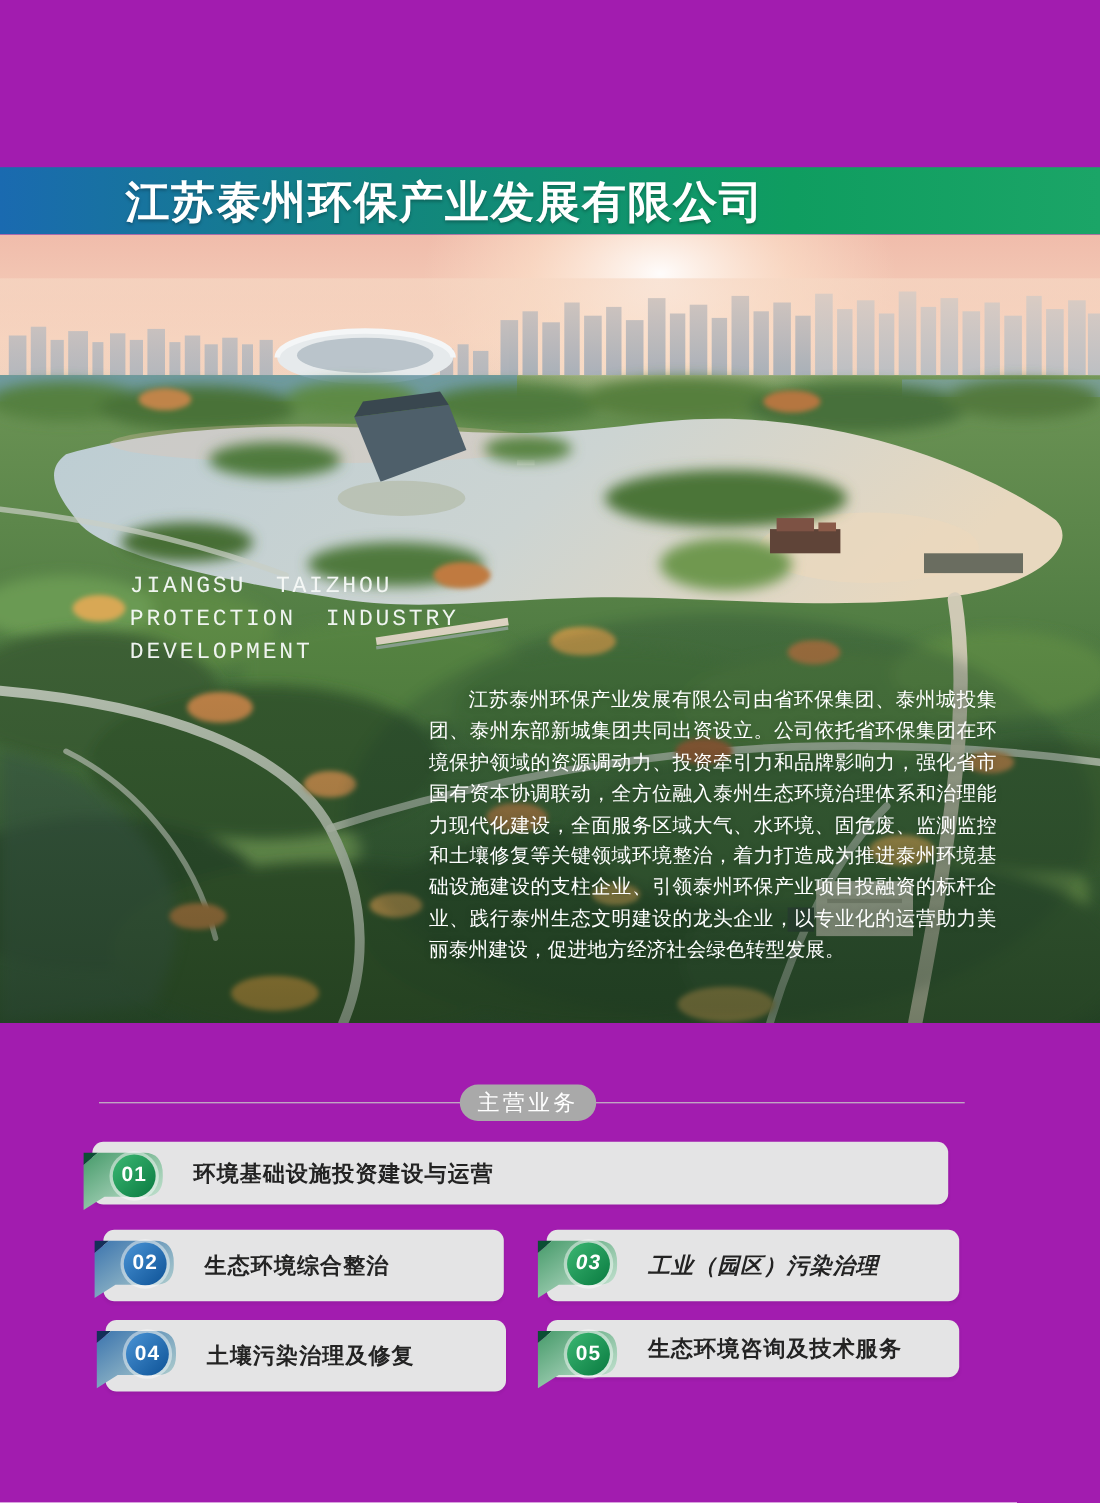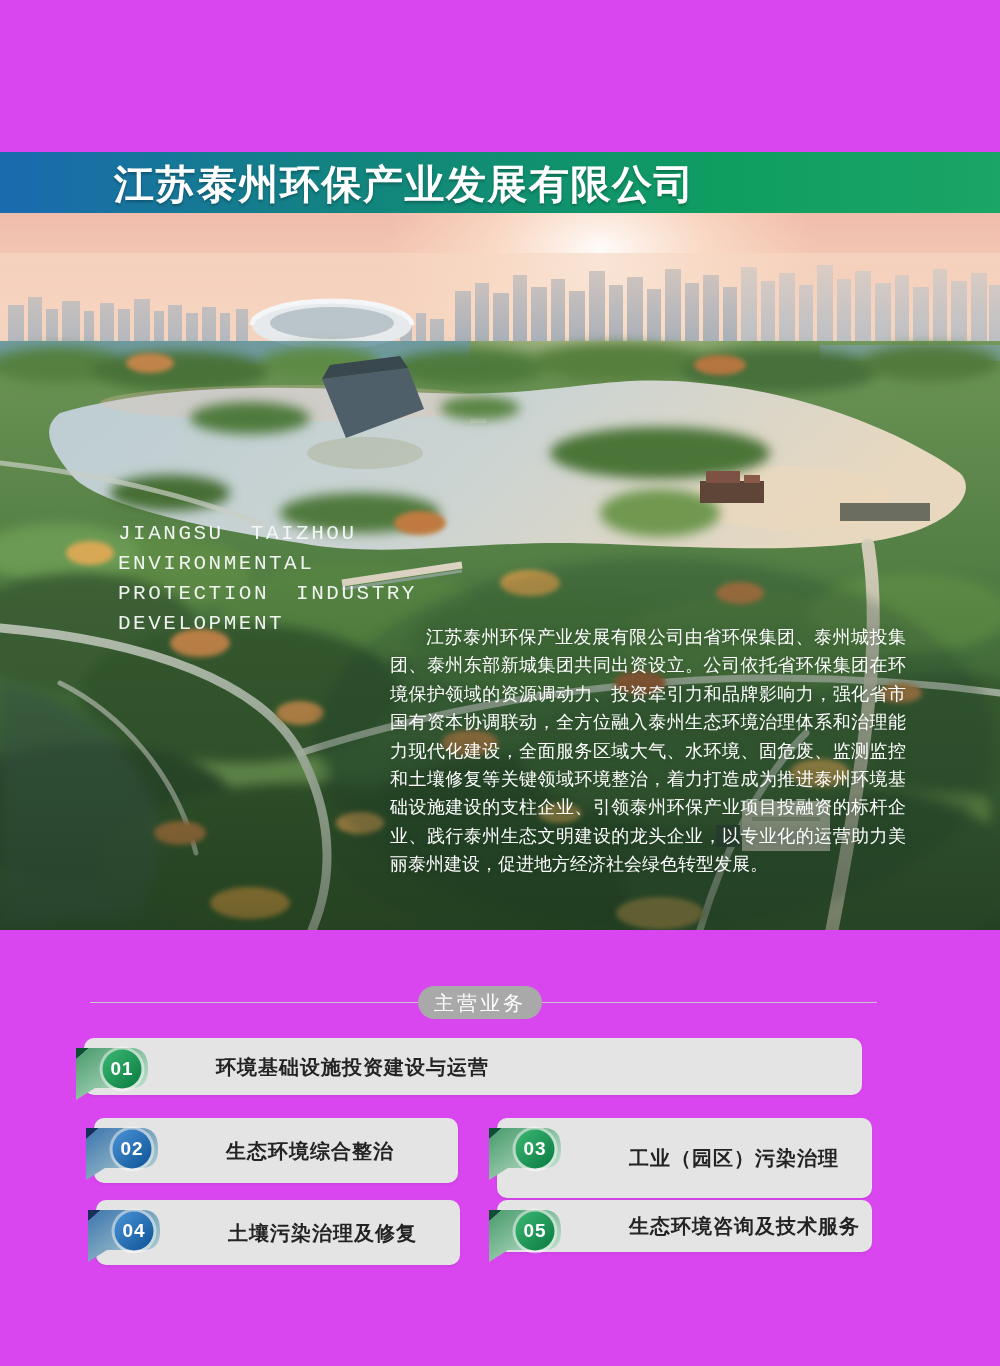--- a/index.html
+++ b/index.html
@@ -1,16 +1,16 @@
 <!DOCTYPE html>
 <html><head>
 <meta charset="utf-8">
 <style>
   html,body{margin:0;padding:0;background:#ffffff;}
-  .page{position:relative;width:1000px;height:1366px;background:#d946ef;overflow:hidden;
+  .page{position:relative;width:1000px;height:1366px;background:#a21caf;overflow:hidden;
         font-family:"Liberation Sans","DejaVu Sans",sans-serif;}
 
   
   .banner{position:absolute;left:0;top:152px;width:1000px;height:61px;
           background:linear-gradient(90deg,#1a6ab0 0%,#12857e 36%,#0f9d60 72%,#1ba567 100%);}
   .banner-title{position:absolute;left:114px;top:0;margin:0;height:61px;line-height:64px;
           color:#ffffff;font-size:40px;font-weight:bold;letter-spacing:1.5px;white-space:nowrap;
           text-shadow:0 2px 3px rgba(0,0,0,0.28);}
 
   
@@ -26,25 +26,25 @@
   
   .section-line{position:absolute;left:90px;top:1002px;width:787px;height:1px;background:#c7c7c7;}
   .section-pill{position:absolute;left:418px;top:986px;width:124px;height:33px;border-radius:17px;
           background:#a9a9a9;color:#ffffff;font-size:20px;letter-spacing:3px;text-align:center;
           line-height:34px;z-index:2;}
 
   
   .card{position:absolute;background:#e4e4e5;border-radius:10px;box-shadow:0 2px 3px rgba(0,0,0,0.06);}
   #card-1{left:84px;top:1038px;width:778px;height:57px;}
   #card-2{left:94px;top:1118px;width:364px;height:65px;}
-  #card-3{left:497px;top:1118px;width:375px;height:80px;}
+  #card-3{left:497px;top:1118px;width:375px;height:65px;font-style:italic;}
   #card-4{left:96px;top:1200px;width:364px;height:65px;}
   #card-5{left:497px;top:1200px;width:375px;height:52px;}
   .card-label{position:absolute;left:92px;top:50%;transform:translateY(-50%);
-          font-size:20px;font-weight:bold;color:#232323;letter-spacing:1px;white-space:nowrap;margin-left:40px;}
+          font-size:20px;font-weight:bold;color:#232323;letter-spacing:1px;white-space:nowrap;}
   .badge{position:absolute;left:-9px;top:4px;width:84px;height:62px;}
   .badge svg{position:absolute;left:0;top:0;overflow:visible;}
   .badge-num{position:absolute;left:27px;top:17px;width:40px;height:20px;line-height:20px;
           text-align:center;color:#ffffff;font-size:19px;font-weight:bold;letter-spacing:1px;}
 </style>
 </head>
 <body>
 
 <svg width="0" height="0" style="position:absolute" aria-hidden="true">
   <defs>
@@ -270,21 +270,20 @@
       <rect x="742" y="588" width="88" height="12" fill="#ede6d8"></rect>
       <rect x="752" y="604" width="68" height="4" fill="#b9b2a4"></rect>
       <rect x="716" y="612" width="24" height="22" fill="#33443c"></rect>
 
       <ellipse cx="655" cy="530" rx="340" ry="185" fill="#17352a" opacity="0.22" filter="url(#soft)"></ellipse>
       <rect x="0" y="350" width="1000" height="367" fill="url(#deep)"></rect>
     </svg>
 
     <div class="overlay-en">
       <div class="en-line">JIANGSU TAIZHOU</div>
-      <div class="en-line">ENVIRONMENTAL</div>
       <div class="en-line">PROTECTION INDUSTRY</div>
       <div class="en-line">DEVELOPMENT</div>
     </div>
 
     <p class="overlay-desc">江苏泰州环保产业发展有限公司由省环保集团、泰州城投集团、泰州东部新城集团共同出资设立。公司依托省环保集团在环境保护领域的资源调动力、投资牵引力和品牌影响力，强化省市国有资本协调联动，全方位融入泰州生态环境治理体系和治理能力现代化建设，全面服务区域大气、水环境、固危废、监测监控和土壤修复等关键领域环境整治，着力打造成为推进泰州环境基础设施建设的支柱企业、引领泰州环保产业项目投融资的标杆企业、践行泰州生态文明建设的龙头企业，以专业化的运营助力美丽泰州建设，促进地方经济社会绿色转型发展。</p>
   </figure>
 
   <div class="section-line"></div>
   <div class="section-pill">主营业务</div>
 

